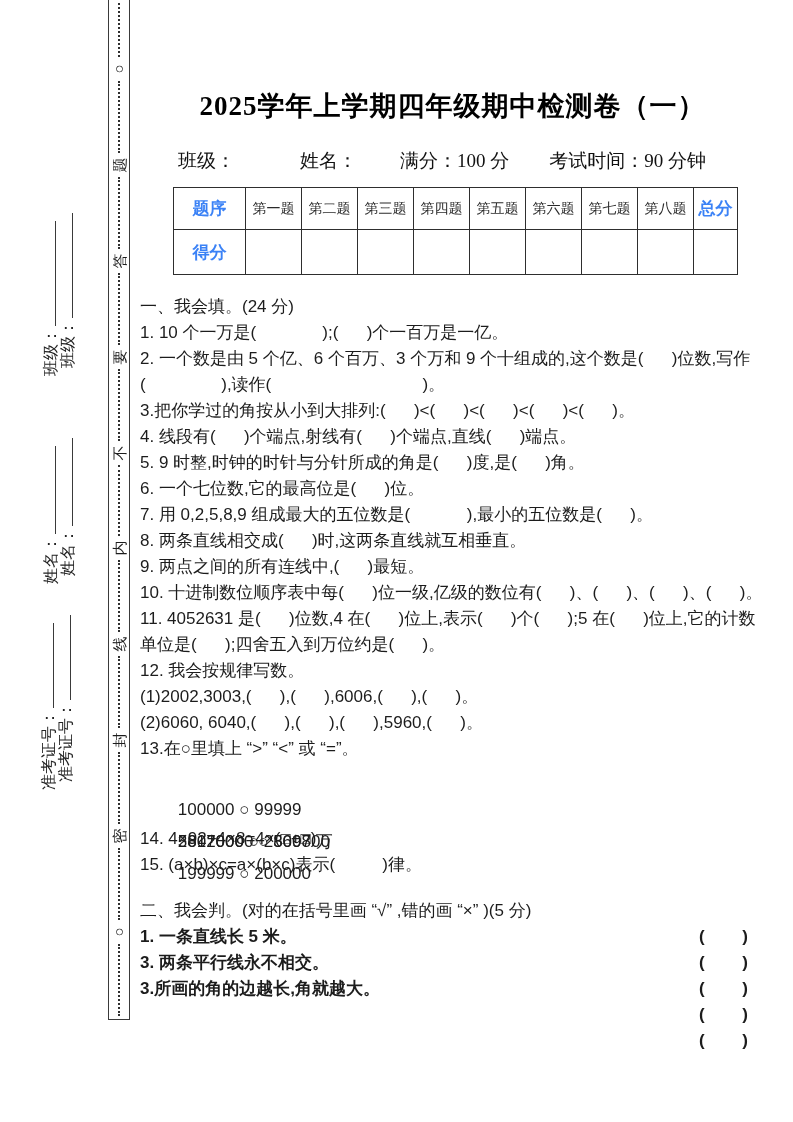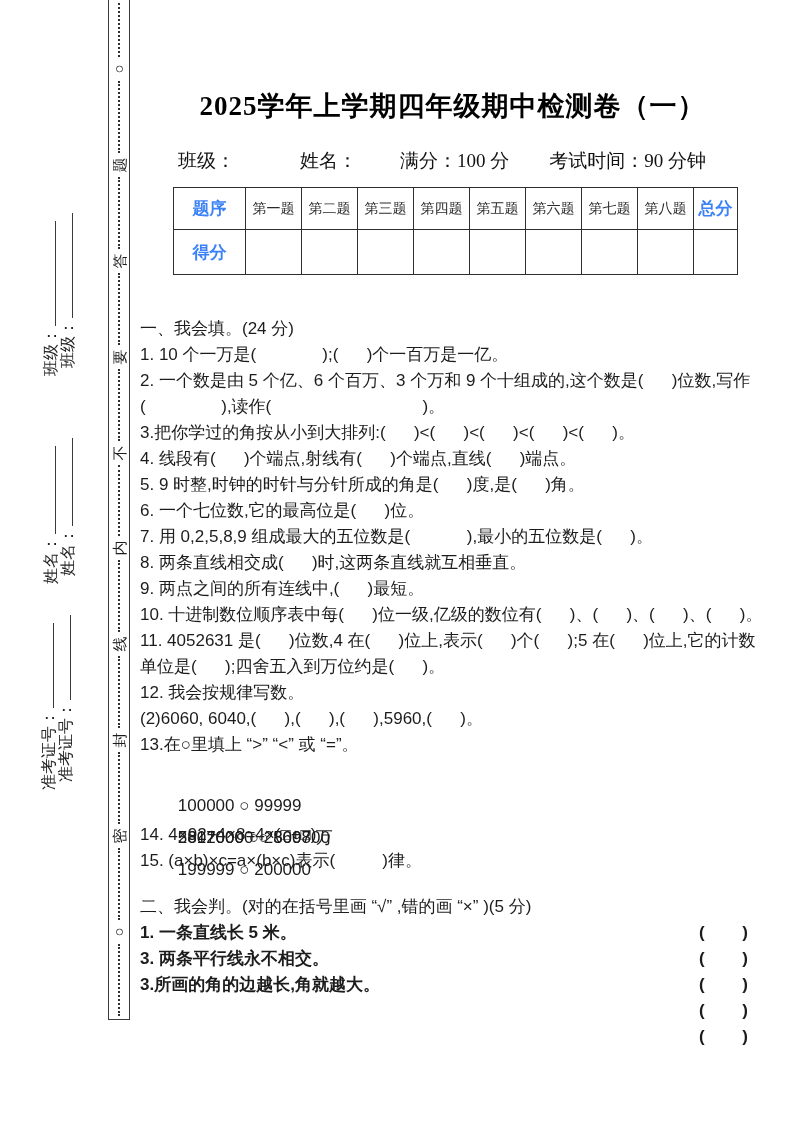--- a/index.html
+++ b/index.html
@@ -74,21 +74,21 @@
     border:1.5px solid #2e2e2e;
     text-align:center;vertical-align:middle;
     padding:0;box-sizing:border-box;
   }
   .score-table tr.hdr td{height:42px;}
   .score-table tr.scr td{height:45px;}
   .cell-strong{font-weight:bold;font-size:17px;color:#3b82f6;}
   .cell-q{font-family:Liberation Mono, monospace;font-size:14px;color:#2a2a2a;}
 
   
-  .questions{margin-top:41px;font-size:17px;color:#1c1c1c;}
+  .questions{margin-top:19px;font-size:17px;color:#1c1c1c;}
   .q-line{height:26px;line-height:26px;white-space:pre;}
   .q-head{height:26px;line-height:26px;white-space:pre;}
   .cmp-row{height:32px;line-height:32px;white-space:pre;}
   .cmp-left-a{display:inline-block;width:228px;}
   .cmp-left-b{display:inline-block;width:291px;}
 
   .sec2{margin-top:20px;}
   .tf-row{display:flex;width:608px;height:26px;line-height:26px;font-weight:bold;}
   .tf-text{white-space:pre;}
   .tf-answer{margin-left:auto;white-space:pre;}
@@ -206,20 +206,21 @@
       <div class="q-line">4. 线段有(      )个端点,射线有(      )个端点,直线(      )端点。</div>
       <div class="q-line">5. 9 时整,时钟的时针与分针所成的角是(      )度,是(      )角。</div>
       <div class="q-line">6. 一个七位数,它的最高位是(      )位。</div>
       <div class="q-line">7. 用 0,2,5,8,9 组成最大的五位数是(            ),最小的五位数是(      )。</div>
       <div class="q-line">8. 两条直线相交成(      )时,这两条直线就互相垂直。</div>
       <div class="q-line">9. 两点之间的所有连线中,(      )最短。</div>
       <div class="q-line">10. 十进制数位顺序表中每(      )位一级,亿级的数位有(      )、(      )、(      )、(      )。</div>
       <div class="q-line">11. 4052631 是(      )位数,4 在(      )位上,表示(      )个(      );5 在(      )位上,它的计数</div>
       <div class="q-line">单位是(      );四舍五入到万位约是(      )。</div>
       <div class="q-line">12. 我会按规律写数。</div>
+      <div class="q-line">(1)2002,3003,(      ),(      ),6006,(      ),(      )。</div>
       <div class="q-line">(2)6060, 6040,(      ),(      ),(      ),5960,(      )。</div>
       <div class="q-line">13.在○里填上 “&gt;” “&lt;” 或 “=”。</div>
 
       <div class="cmp-row">
         <span class="cmp-left-a">100000 ○ 99999</span>
         <span>56070000 ○ 5607 万</span>
       </div>
       <div class="cmp-row">
         <span class="cmp-left-b">2812000 ○ 2809800</span>
         <span>199999 ○ 200000</span>

